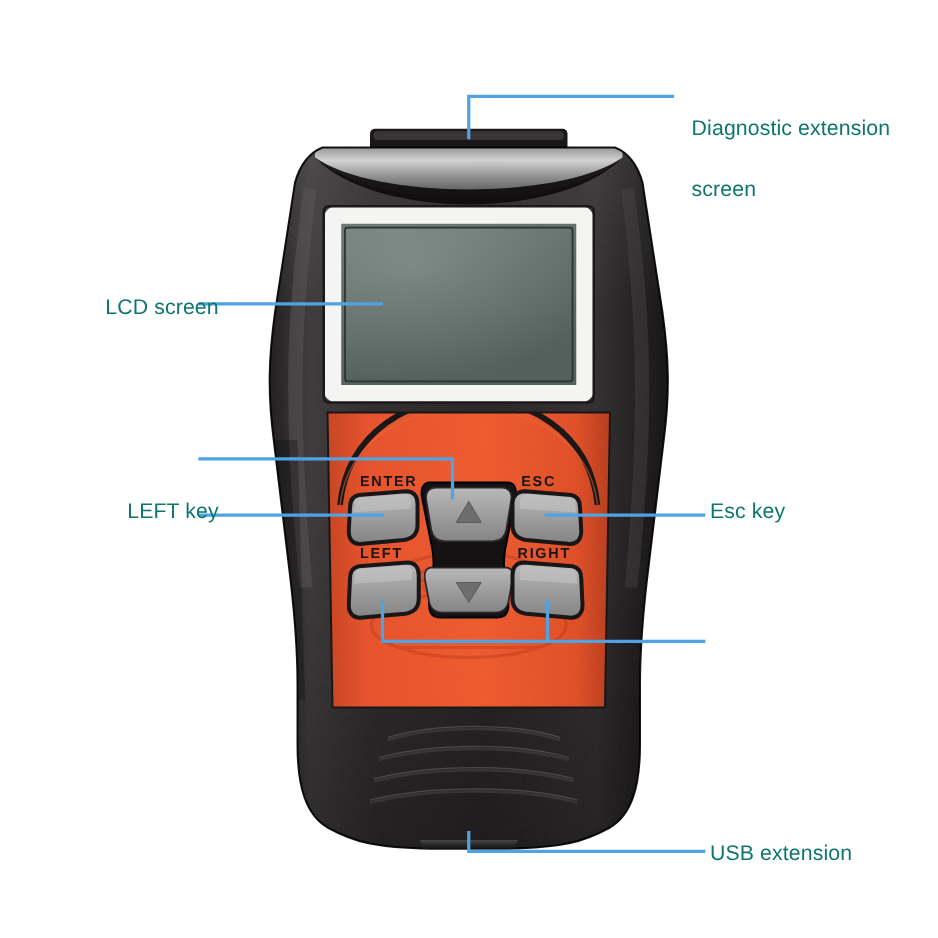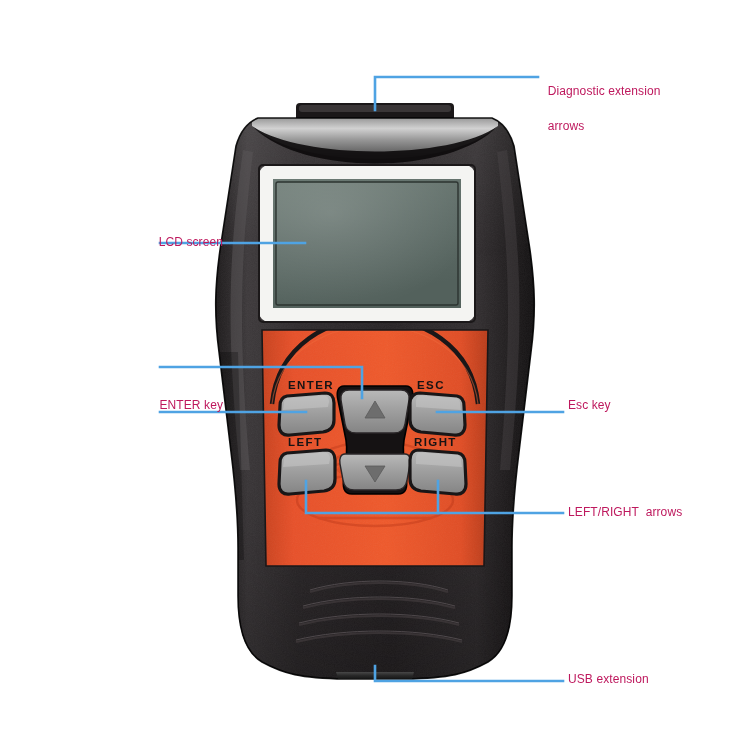--- a/index.html
+++ b/index.html
@@ -4,28 +4,28 @@
 <style>
   html,body{margin:0;padding:0;background:#fff;}
   body{width:750px;height:750px;overflow:hidden;
        font-family:"Liberation Sans","DejaVu Sans",sans-serif;}
   #stage{position:relative;width:750px;height:750px;background:#ffffff;}
   svg.layer{position:absolute;left:0;top:0;width:750px;height:750px;}
 
   .callout-label{
     position:absolute;
     font-family:"Liberation Sans","DejaVu Sans",sans-serif;
-    font-size:12px;
-    color:#be185d;
+    font-size:17px;
+    color:#0f766e;
     white-space:pre;
     line-height:1.45;
     letter-spacing:0.1px;
   }
   .cl-right{text-align:left;}
-  .cl-left{text-align:right;padding-left:48px;}
+  .cl-left{text-align:right;}
 
   #lbl-cable     {left:534px; top:66px;  width:210px;}
   #lbl-lcd       {left:0px;   top:234px; width:175px;}
   #lbl-updown    {left:0px;   top:353px; width:175px;}
   #lbl-enter     {left:0px;   top:397px; width:175px;}
   #lbl-esc       {left:568px; top:397px; width:180px;}
   #lbl-leftright {left:568px; top:504px; width:182px;}
   #lbl-usb       {left:568px; top:671px; width:180px;}
 </style>
 </head>
@@ -291,27 +291,26 @@
       <path d="M306 481 L 306 513 L 563 513"></path>
       <path d="M438 481 L 438 513"></path>
       <path d="M375 494 L 375 525 L 563 525" opacity="0"></path>
 
       <path d="M563 681 L 375 681 L 375 666"></path>
     </g>
   </svg>
 
   <div class="callout-label cl-right" id="lbl-cable">
     <span>Diagnostic extension</span><br>
-    <span>arrows</span>
+    <span>screen</span>
   </div>
 
   <div class="callout-label cl-left" id="lbl-lcd">LCD screen</div>
 
 
-  <div class="callout-label cl-left" id="lbl-enter">ENTER key</div>
+  <div class="callout-label cl-left" id="lbl-enter">LEFT key</div>
 
   <div class="callout-label cl-right" id="lbl-esc">Esc key</div>
 
-  <div class="callout-label cl-right" id="lbl-leftright">LEFT/RIGHT  arrows</div>
 
   <div class="callout-label cl-right" id="lbl-usb">USB extension</div>
 
 </div>
 
 </body></html>

